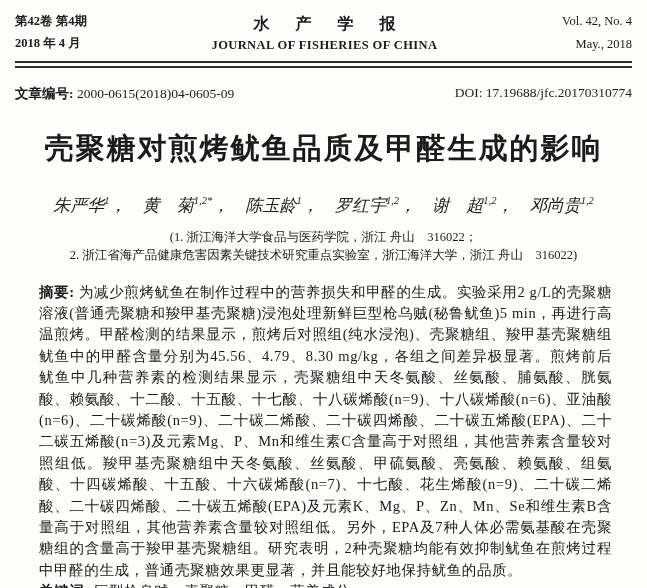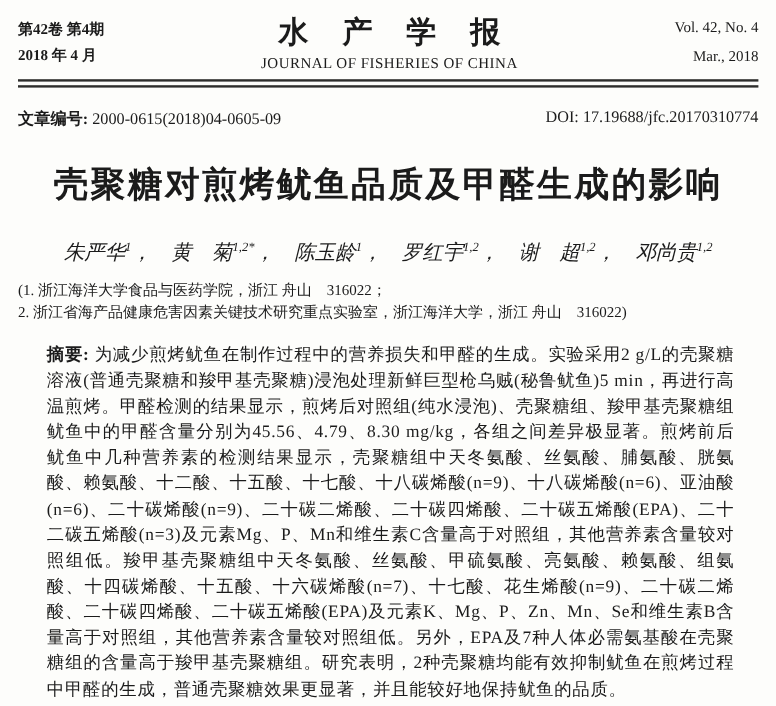--- a/index.html
+++ b/index.html
@@ -8,37 +8,37 @@
     background:#fdfdfb;
     color:#1b1b1b;
     font-family:"Liberation Serif","DejaVu Serif",serif;
   }
   .page { box-sizing:border-box; padding:10px 15px 0 15px; }
 
   
   .hdr { display:flex; justify-content:space-between; align-items:center; }
   .hdr-left { font-size:12.5px; font-weight:600; line-height:1.75; white-space:nowrap; }
   .hdr-center { text-align:center; flex:1; }
-  .jt-cn { font-size:25px; font-weight:700; letter-spacing:11px; text-indent:11px; }
-  .jt-en { font-size:12.5px; font-weight:400; margin-top:3px; letter-spacing:0.4px; }
+  .jt-cn { font-size:16px; font-weight:700; letter-spacing:11px; text-indent:11px; }
+  .jt-en { font-size:12.5px; font-weight:700; margin-top:3px; letter-spacing:0.4px; }
   .hdr-right { font-size:12.5px; text-align:right; line-height:1.85; white-space:nowrap; }
 
   .rule-double { margin-top:5px; height:3px;
     border-top:2px solid #2e2e2c; border-bottom:2px solid #2e2e2c; }
 
   
   .meta-row { display:flex; justify-content:space-between; margin-top:17px; font-size:13.5px; }
   .b { font-weight:700; }
 
   
   .title { text-align:center; font-size:29px; font-weight:700; letter-spacing:2px; margin-top:26px; }
   .authors { text-align:center; margin-top:25px; font-size:17px; white-space:nowrap; }
   .author { margin:0 6px;font-style:italic; }
   .authors sup { font-size:10.5px; letter-spacing:0; }
-  .affils { font-size:12.5px; margin-top:11px; line-height:1.45; }
+  .affils { text-align:center; font-size:12.5px; margin-top:11px; line-height:1.45; }
 
   
   .abstract { margin:17px 20px 0 24px; font-size:14.5px; line-height:21.4px;
     text-align:justify; letter-spacing:0.6px; }
   .kw { margin:1px 20px 0 24px; font-size:14.5px; letter-spacing:0.6px; }
 </style>
 </head>
 <body>
 
 <div class="page">
@@ -47,21 +47,21 @@
     <div class="hdr-left">
       <div>第42卷 第4期</div>
       <div>2018 年 4 月</div>
     </div>
     <div class="hdr-center">
       <div class="jt-cn">水 产 学 报</div>
       <div class="jt-en">JOURNAL OF FISHERIES OF CHINA</div>
     </div>
     <div class="hdr-right">
       <div>Vol. 42, No. 4</div>
-      <div>Mar.,  2018</div>
+      <div>May.,  2018</div>
     </div>
   </div>
 
   <div class="rule-double"></div>
 
   <div class="meta-row">
     <div>
       <span class="b">文章编号: </span><span>2000-0615(2018)04-0605-09</span>
     </div>
     <div>DOI: 17.19688/jfc.20170310774</div>

